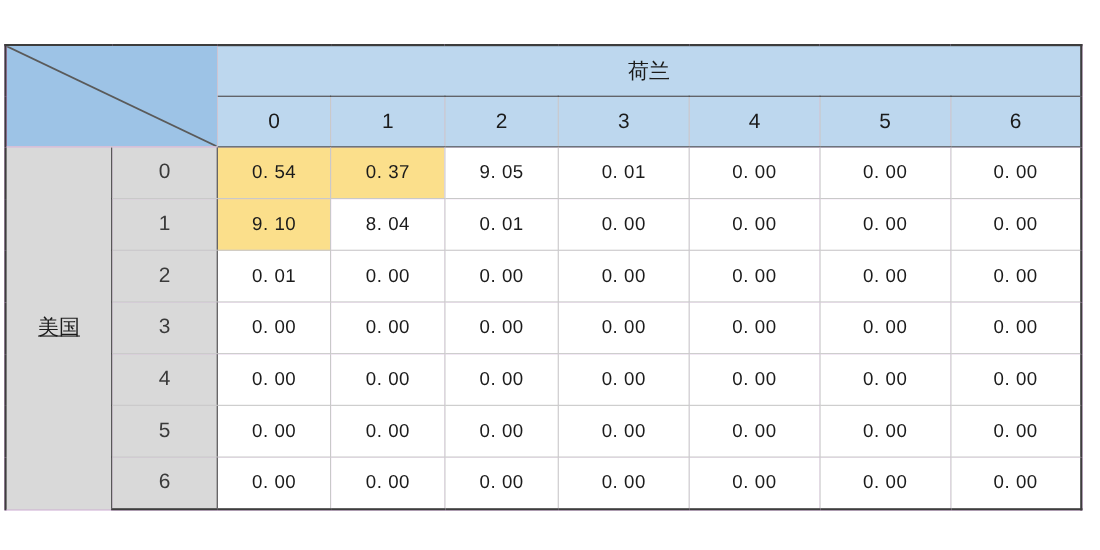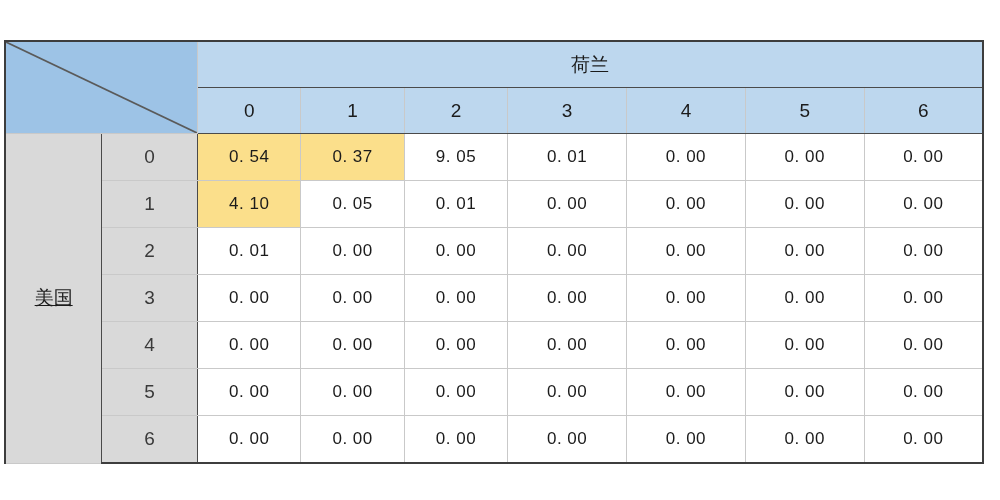--- a/index.html
+++ b/index.html
@@ -146,22 +146,22 @@
         <td class="cell hl">0. 37</td>
         <td class="cell">9. 05</td>
         <td class="cell">0. 01</td>
         <td class="cell">0. 00</td>
         <td class="cell">0. 00</td>
         <td class="cell right-edge">0. 00</td>
       </tr>
 
       <tr>
         <td class="row-header">1</td>
-        <td class="cell hl">4. 10</td>
-        <td class="cell">0. 05</td>
+        <td class="cell hl">9. 10</td>
+        <td class="cell">8. 04</td>
         <td class="cell">0. 01</td>
         <td class="cell">0. 00</td>
         <td class="cell">0. 00</td>
         <td class="cell">0. 00</td>
         <td class="cell right-edge">0. 00</td>
       </tr>
 
       <tr>
         <td class="row-header">2</td>
         <td class="cell">0. 01</td>

